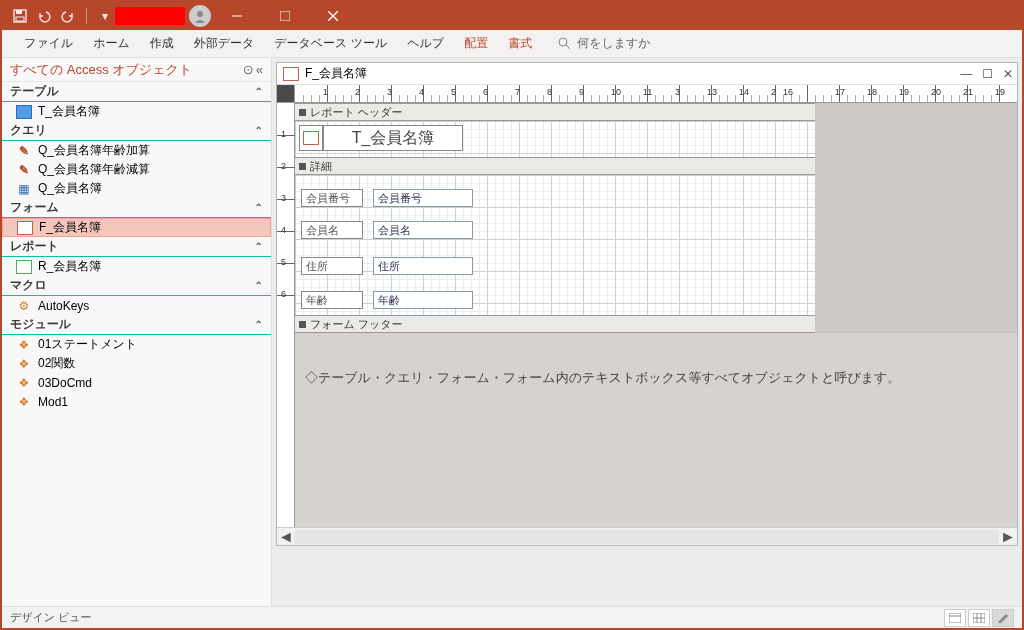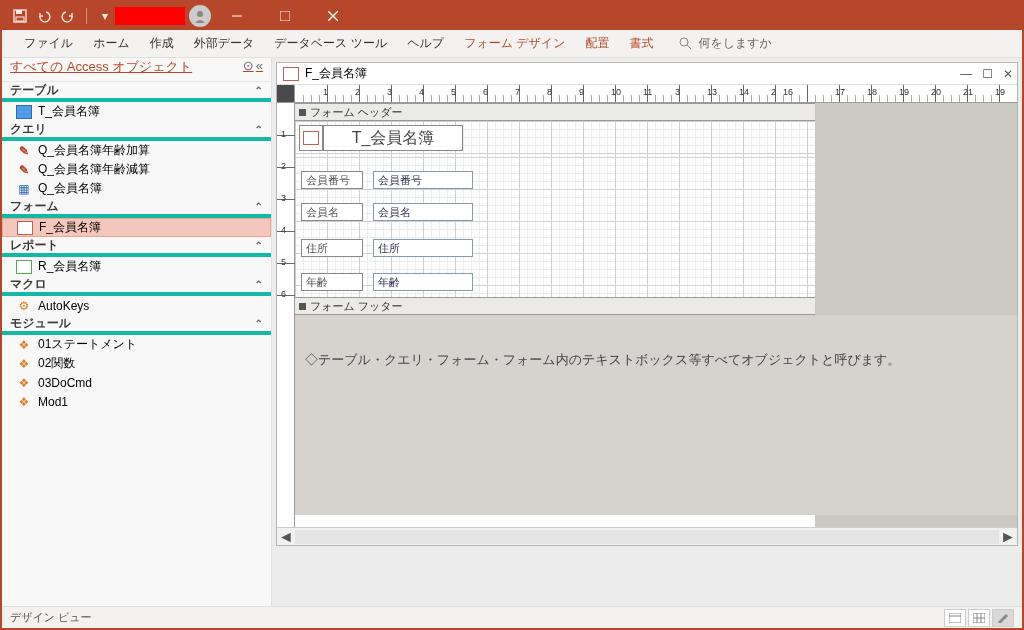--- a/index.html
+++ b/index.html
@@ -13,25 +13,25 @@
 .title-right { display: flex; align-items: center; gap: 4px; padding-right: 0; }
 .red-box { width: 70px; height: 18px; background: #ff0000; }
 .user-circle { width: 22px; height: 22px; border-radius: 50%; background: #ccc; display: flex; align-items: center; justify-content: center; }
 .win-btn { width: 44px; height: 28px; display: flex; align-items: center; justify-content: center; }
 .ribbon { height: 28px; background: #f3f2f1; border-bottom: 1px solid #e1dfdd; display: flex; align-items: center; padding-left: 12px; font-size: 12px; gap: 0; }
 .ribbon-tab { padding: 0 10px; height: 28px; display: flex; align-items: center; color: #323130; cursor: pointer; }
 .ribbon-tab.contextual { color: #b7472a; }
 .search-box { margin-left: 16px; display: flex; align-items: center; color: #666; gap: 6px; }
 .body-row { flex: 1; display: flex; min-height: 0; }
 .nav-pane { width: 270px; background: #f8f8f8; border-right: 1px solid #e1dfdd; display: flex; flex-direction: column; font-size: 12px; }
-.nav-header { height: 24px; display: flex; padding: 0 8px; color: #b7472a; font-size: 13px; justify-content: space-between; border-bottom: 1px solid #e8e6e3; text-decoration: underline; }
+.nav-header { height: 24px; display: flex; align-items: center; padding: 0 8px; color: #b7472a; font-size: 13px; justify-content: space-between; border-bottom: 1px solid #e8e6e3; }
 .nav-header-btns { display: flex; gap: 2px; color: #666; }
 .nav-search { height: 22px; display: flex; align-items: center; padding: 0 6px; border-bottom: 1px solid #e8e6e3; }
 .nav-search input { flex: 1; border: none; background: transparent; font-size: 12px; outline: none; }
-.nav-group-h { height: 20px; display: flex; align-items: center; justify-content: space-between; padding: 0 8px; color: #3b3a39; font-weight: bold; border-bottom: 4px solid #14b8a6; }
+.nav-group-h { height: 20px; display: flex; align-items: center; justify-content: space-between; padding: 0 8px; color: #3b3a39; font-weight: bold; border-bottom: 1px solid #14b8a6; }
 .nav-item { height: 19px; display: flex; align-items: center; padding-left: 14px; gap: 6px; cursor: pointer; }
 .nav-item.selected { background: #f4c7bc; border: 1px solid #e5a794; }
 .obj-icon { width: 16px; height: 14px; display: inline-flex; align-items: center; justify-content: center; }
 .icon-table { background: linear-gradient(#4f9de8,#4f9de8); border: 1px solid #2b6cb0; }
 .icon-query { color: #2b6cb0; }
 .icon-query-x { color: #b7472a; font-weight: bold; }
 .icon-form { border: 1px solid #c06050; background: #fff; }
 .icon-form::before { content:""; display:block; height:4px; background:#d9826f; }
 .icon-report { border: 1px solid #5aa55a; background: #fff; }
 .icon-report::before { content:""; display:block; height:4px; background:#7cc77c; }
@@ -134,21 +134,20 @@
     </div>
   </div>
 
   <div class="ribbon">
     <div class="ribbon-tab">ファイル</div>
     <div class="ribbon-tab">ホーム</div>
     <div class="ribbon-tab">作成</div>
     <div class="ribbon-tab">外部データ</div>
     <div class="ribbon-tab">データベース ツール</div>
     <div class="ribbon-tab">ヘルプ</div>
-    <div class="ribbon-tab contextual">フォーム デザイン</div>
     <div class="ribbon-tab contextual">配置</div>
     <div class="ribbon-tab contextual">書式</div>
     <div class="search-box">
       <svg width="13" height="13" viewBox="0 0 13 13">
           <circle cx="5" cy="5" r="4" fill="none" stroke="#888"></circle>
           <line x1="8" y1="8" x2="12" y2="12" stroke="#888"></line>
         </svg>
       <span>何をしますか</span>
     </div>
   </div>
@@ -386,29 +385,33 @@
               <div class="tick-major" style="top: 160px;"></div>
               <div class="num" style="top: 154px;">5</div>
               <div class="tick-major" style="top: 192px;"></div>
               <div class="num" style="top: 186px;">6</div>
             </div>
           <div class="design-body">
             <div class="design-limit" style="left:520px; width:400px;"></div>
 
             <div class="section-bar">
                 <span class="handle"></span>
-                <span>フォーム ヘッダー</span>
+                <span>レポート ヘッダー</span>
               </div>
             <div class="section-body grid-bg" style="height:36px; width:520px;">
               <div class="ctl-title-icon">
                   <span class="obj-icon icon-form"></span>
                 </div>
               <div class="ctl-title-box">T_会員名簿</div>
             </div>
 
+            <div class="section-bar">
+                <span class="handle"></span>
+                <span>詳細</span>
+              </div>
             <div class="section-body grid-bg" style="height:140px; width:520px;text-decoration:underline;">
               <div class="ctl-label" style="left:6px; top:14px; width:62px;">会員番号</div>
               <div class="ctl-text" style="left:78px; top:14px; width:100px;">会員番号</div>
               <div class="ctl-label" style="left:6px; top:46px; width:62px;">会員名</div>
               <div class="ctl-text" style="left:78px; top:46px; width:100px;">会員名</div>
               <div class="ctl-label" style="left:6px; top:82px; width:62px;">住所</div>
               <div class="ctl-text" style="left:78px; top:82px; width:100px;">住所</div>
               <div class="ctl-label" style="left:6px; top:116px; width:62px;">年齢</div>
               <div class="ctl-text" style="left:78px; top:116px; width:100px;">年齢</div>
             </div>

